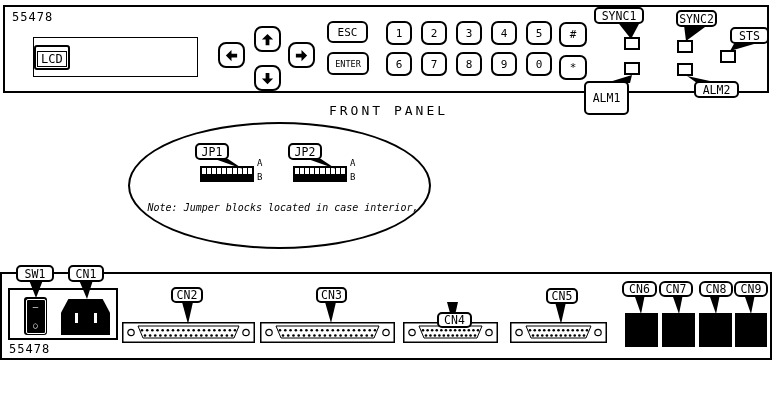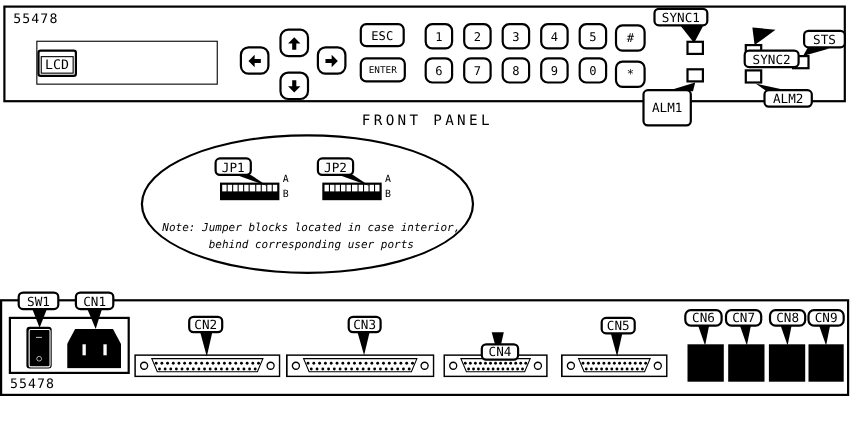--- a/index.html
+++ b/index.html
@@ -117,21 +117,21 @@
   <div class="key num" style="left:526px;top:52px;">0</div>
 
   <div class="key num" style="left:559px;top:22px;width:28px;height:25px;">#</div>
   <div class="key num" style="left:559px;top:55px;width:28px;height:25px;">*</div>
 
   <div class="callout" style="left:594px;top:7px;width:50px;height:17px;">SYNC1</div>
   <div class="led" style="left:624px;top:37px;"></div>
   <div class="callout" style="left:584px;top:81px;width:45px;height:34px;text-align:center;">ALM1</div>
   <div class="led" style="left:624px;top:62px;"></div>
 
-  <div class="callout" style="left:676px;top:10px;width:51px;height:17px;margin-top:35px;">SYNC2</div>
+  <div class="callout" style="left:676px;top:10px;width:41px;height:17px;">SYNC2</div>
   <div class="led" style="left:677px;top:40px;"></div>
   <div class="callout" style="left:694px;top:81px;width:45px;height:17px;">ALM2</div>
   <div class="led" style="left:677px;top:63px;"></div>
 
   <div class="callout" style="left:730px;top:27px;width:39px;height:17px;text-align:center;">STS</div>
   <div class="led" style="left:720px;top:50px;"></div>
 
   <div class="caption" style="top:103px;">FRONT PANEL</div>
 
   <div class="ellipse"></div>
@@ -167,21 +167,20 @@
         <div class="jpin"></div>
         <div class="jpin"></div>
         <div class="jpin"></div>
         <div class="jpin"></div>
       </div>
   </div>
   <div class="ab" style="left:350px;top:159px;">A</div>
   <div class="ab" style="left:350px;top:173px;">B</div>
 
   <div class="note-line" style="top:202px;">Note: Jumper blocks located in case interior,</div>
-  <div class="note-line" style="top:217px;">behind corresponding user ports</div>
 
   <div class="panel" style="left:0px;top:272px;width:772px;height:88px;">
     <div class="partnum" style="left:7px;top:68px;">55478</div>
   </div>
 
   <div class="callout" style="left:16px;top:265px;width:38px;height:17px;">SW1</div>
   <div class="callout" style="left:68px;top:265px;width:36px;height:17px;">CN1</div>
 
   <div class="power-module">
     <div class="rocker">

